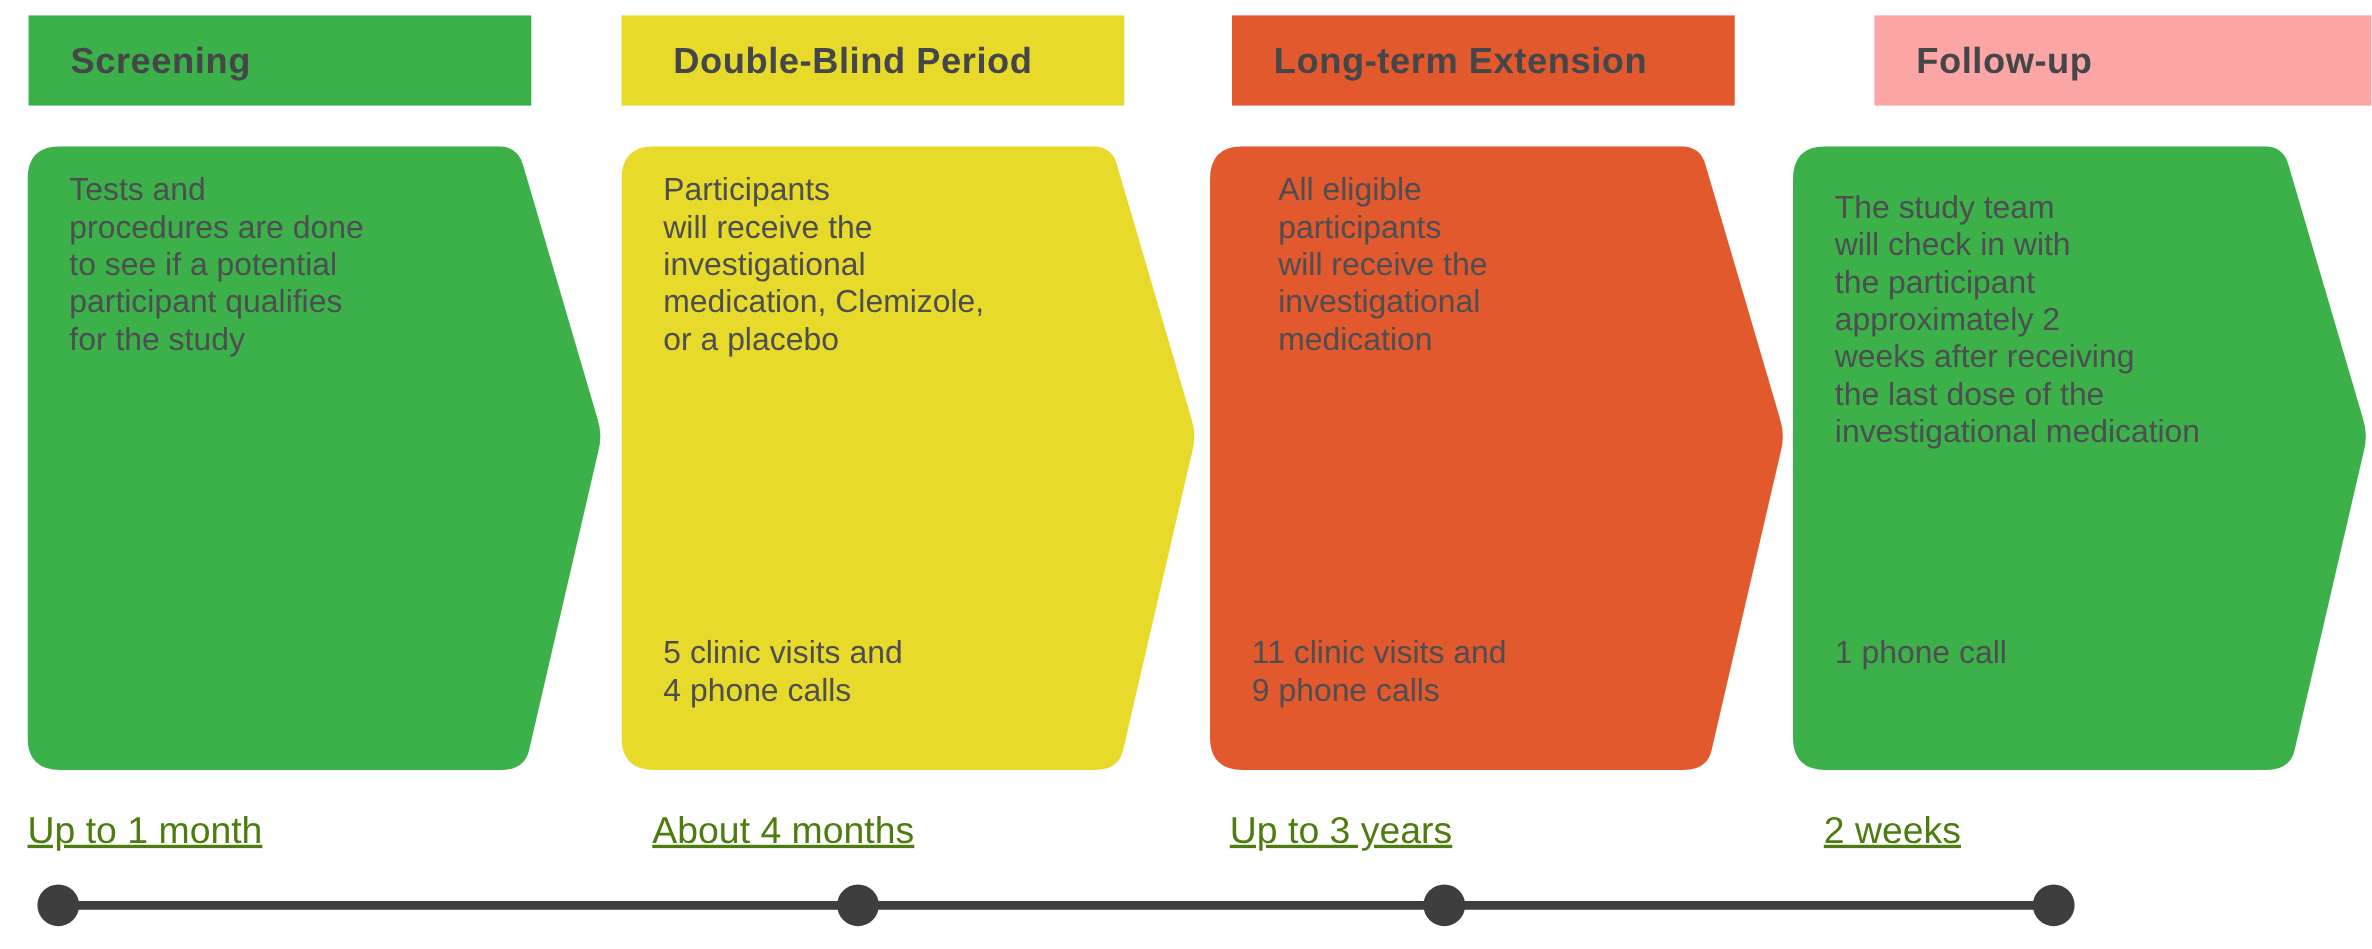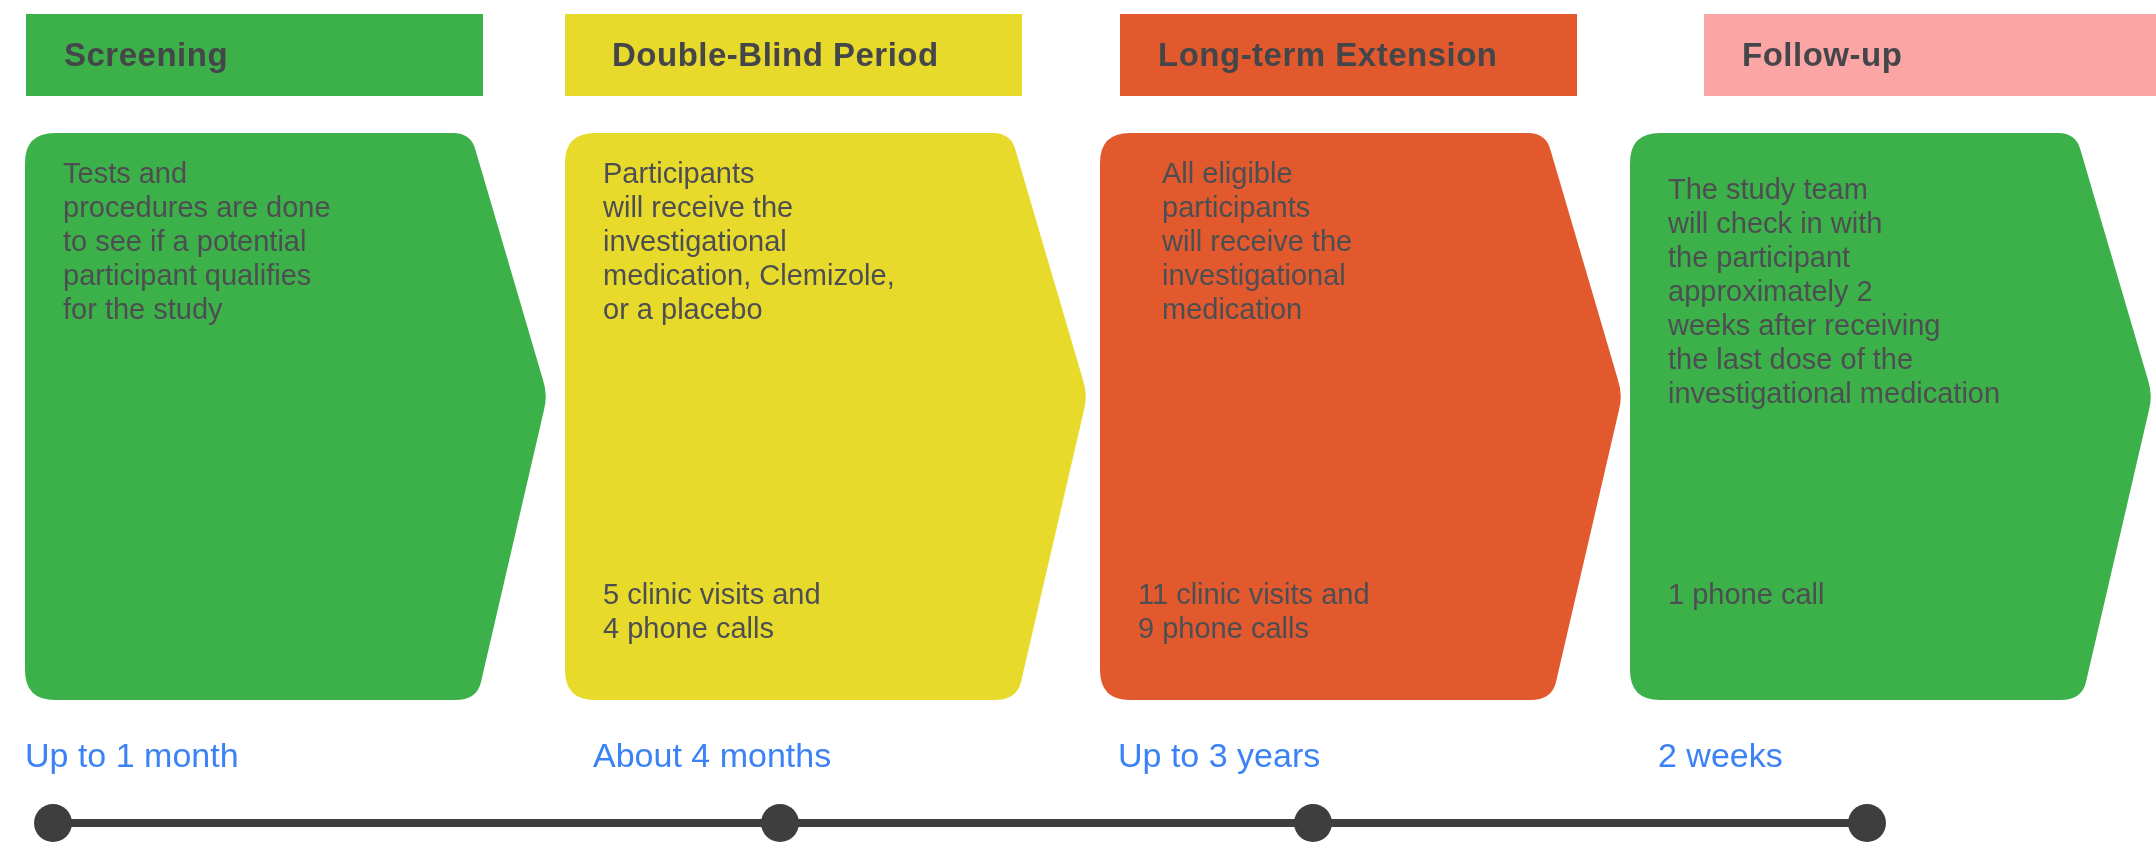--- a/index.html
+++ b/index.html
@@ -24,21 +24,21 @@
     font-size:29px;line-height:34px;color:#4d4e51;
     white-space:pre-line;
   }
   .visits{
     position:absolute;top:577px;width:440px;
     font-size:29px;line-height:34px;color:#4d4e51;
     white-space:pre-line;
   }
   .duration{
     position:absolute;top:736px;width:400px;
-    font-size:34px;color:#3b82f6;
+    font-size:34px;color:#4d7c0f;text-decoration:underline;
   }
   .duration.centered{}
   .tl-line{position:absolute;height:8px;background:#3e3e3e;border-radius:4px;}
   .tl-dot{position:absolute;width:38px;height:38px;border-radius:50%;background:#3e3e3e;}
 </style>
 </head>
 <body>
 
 <div class="canvas">
 

